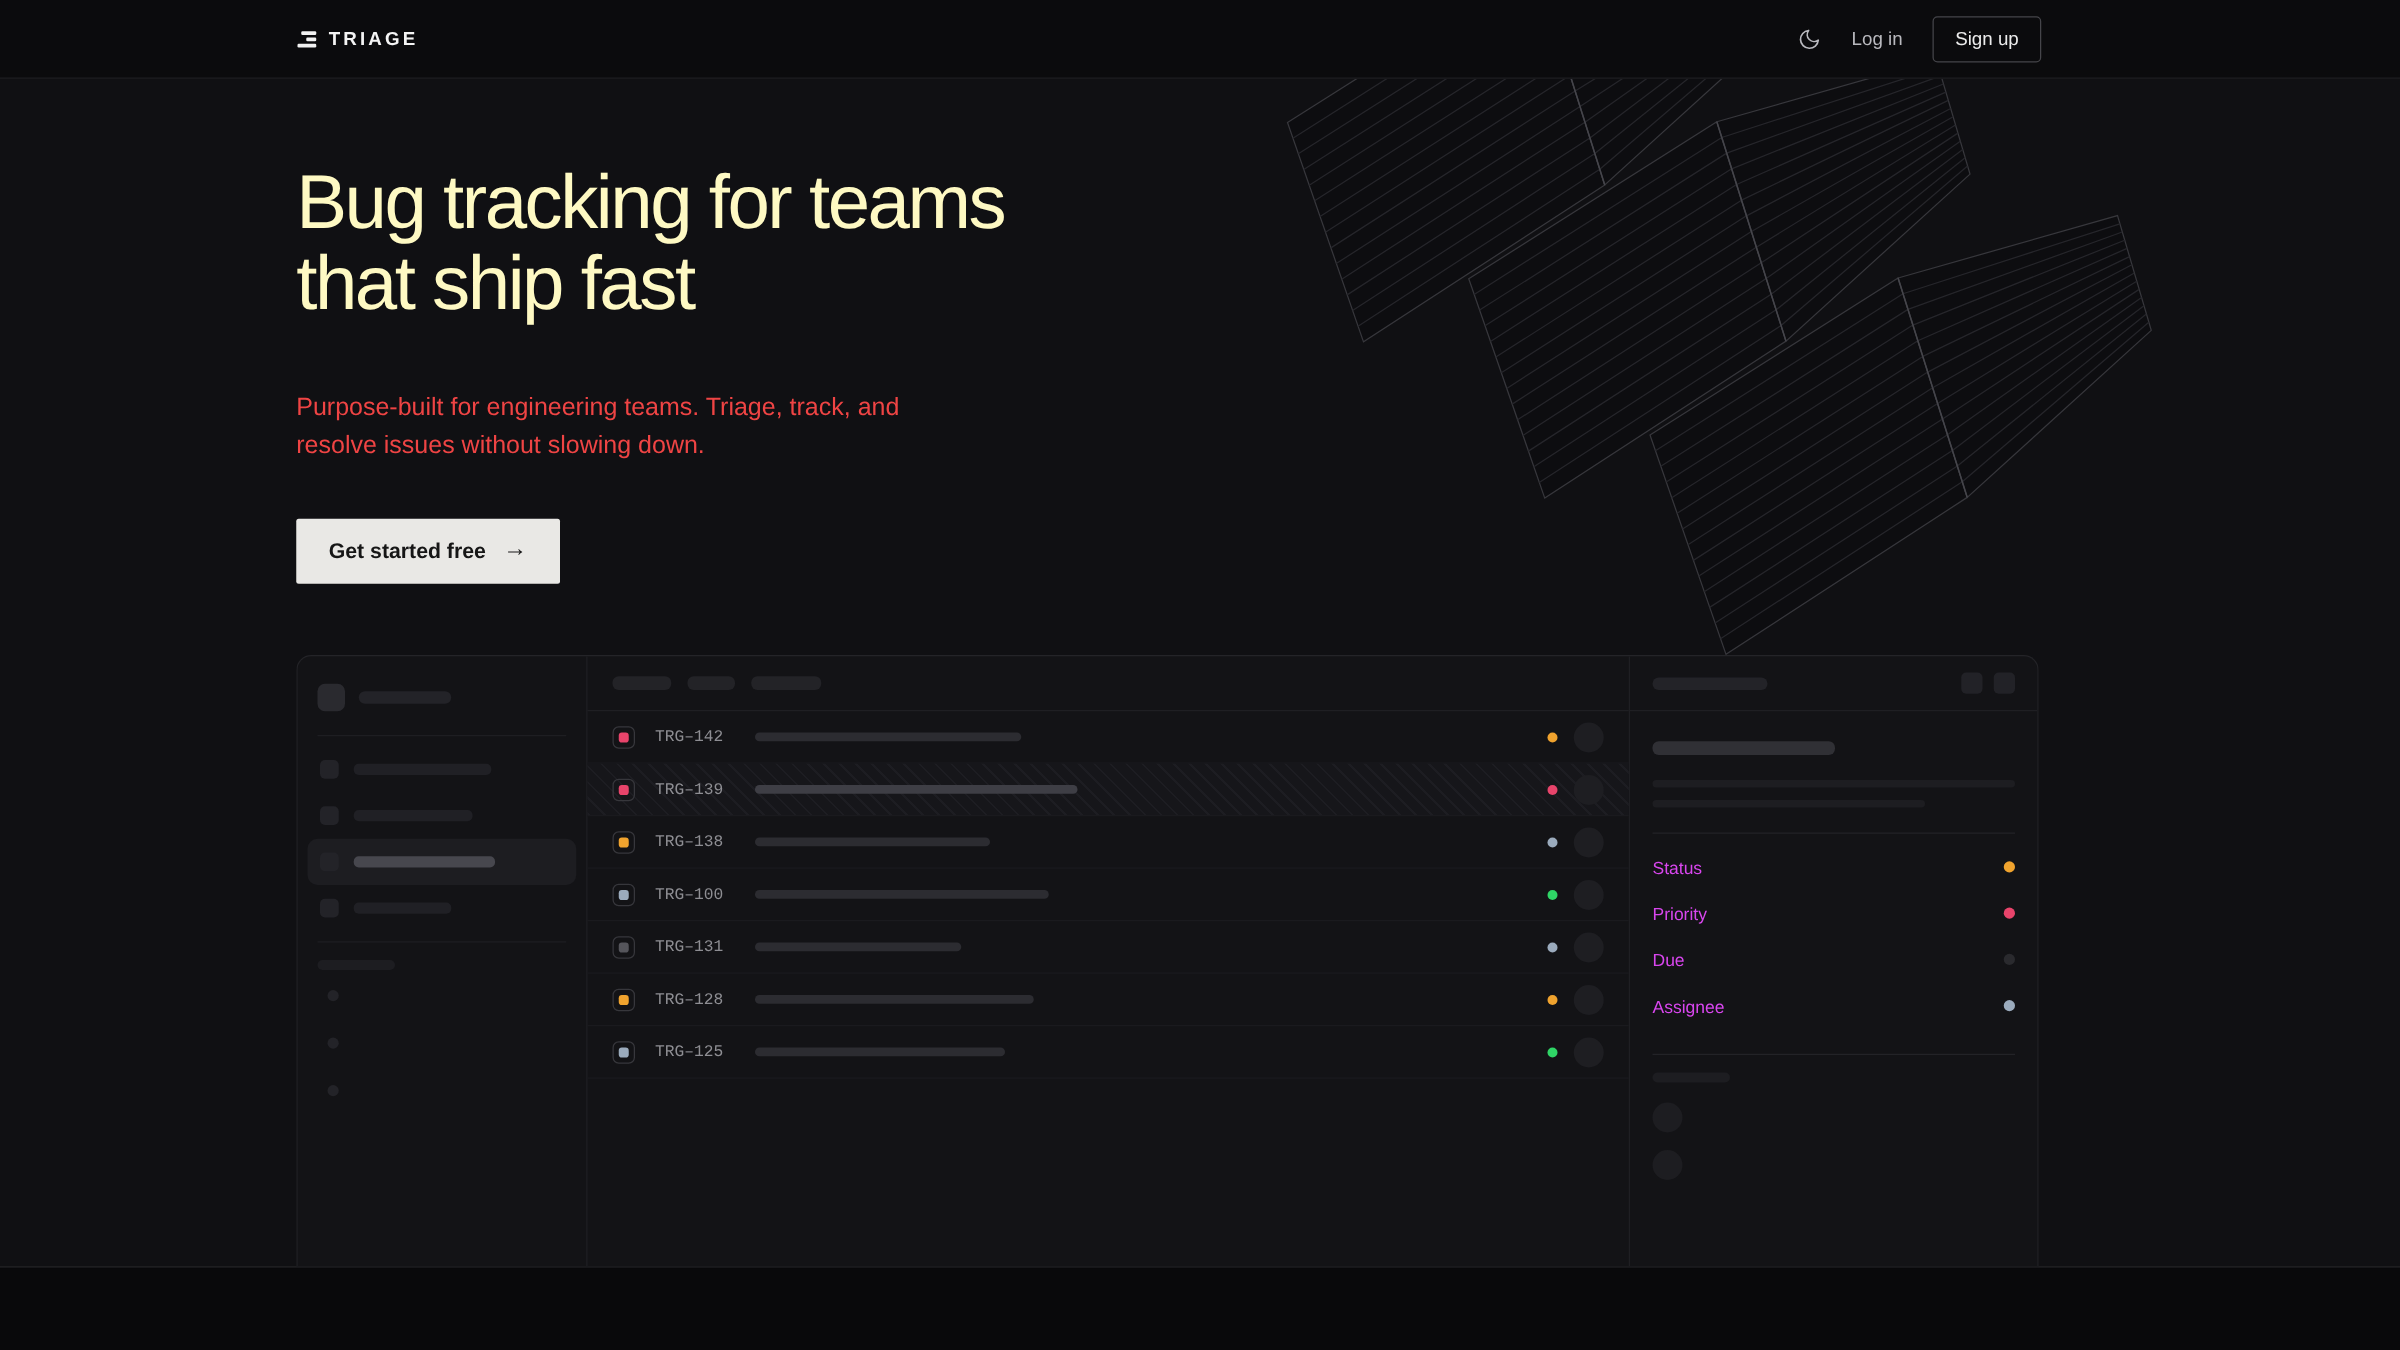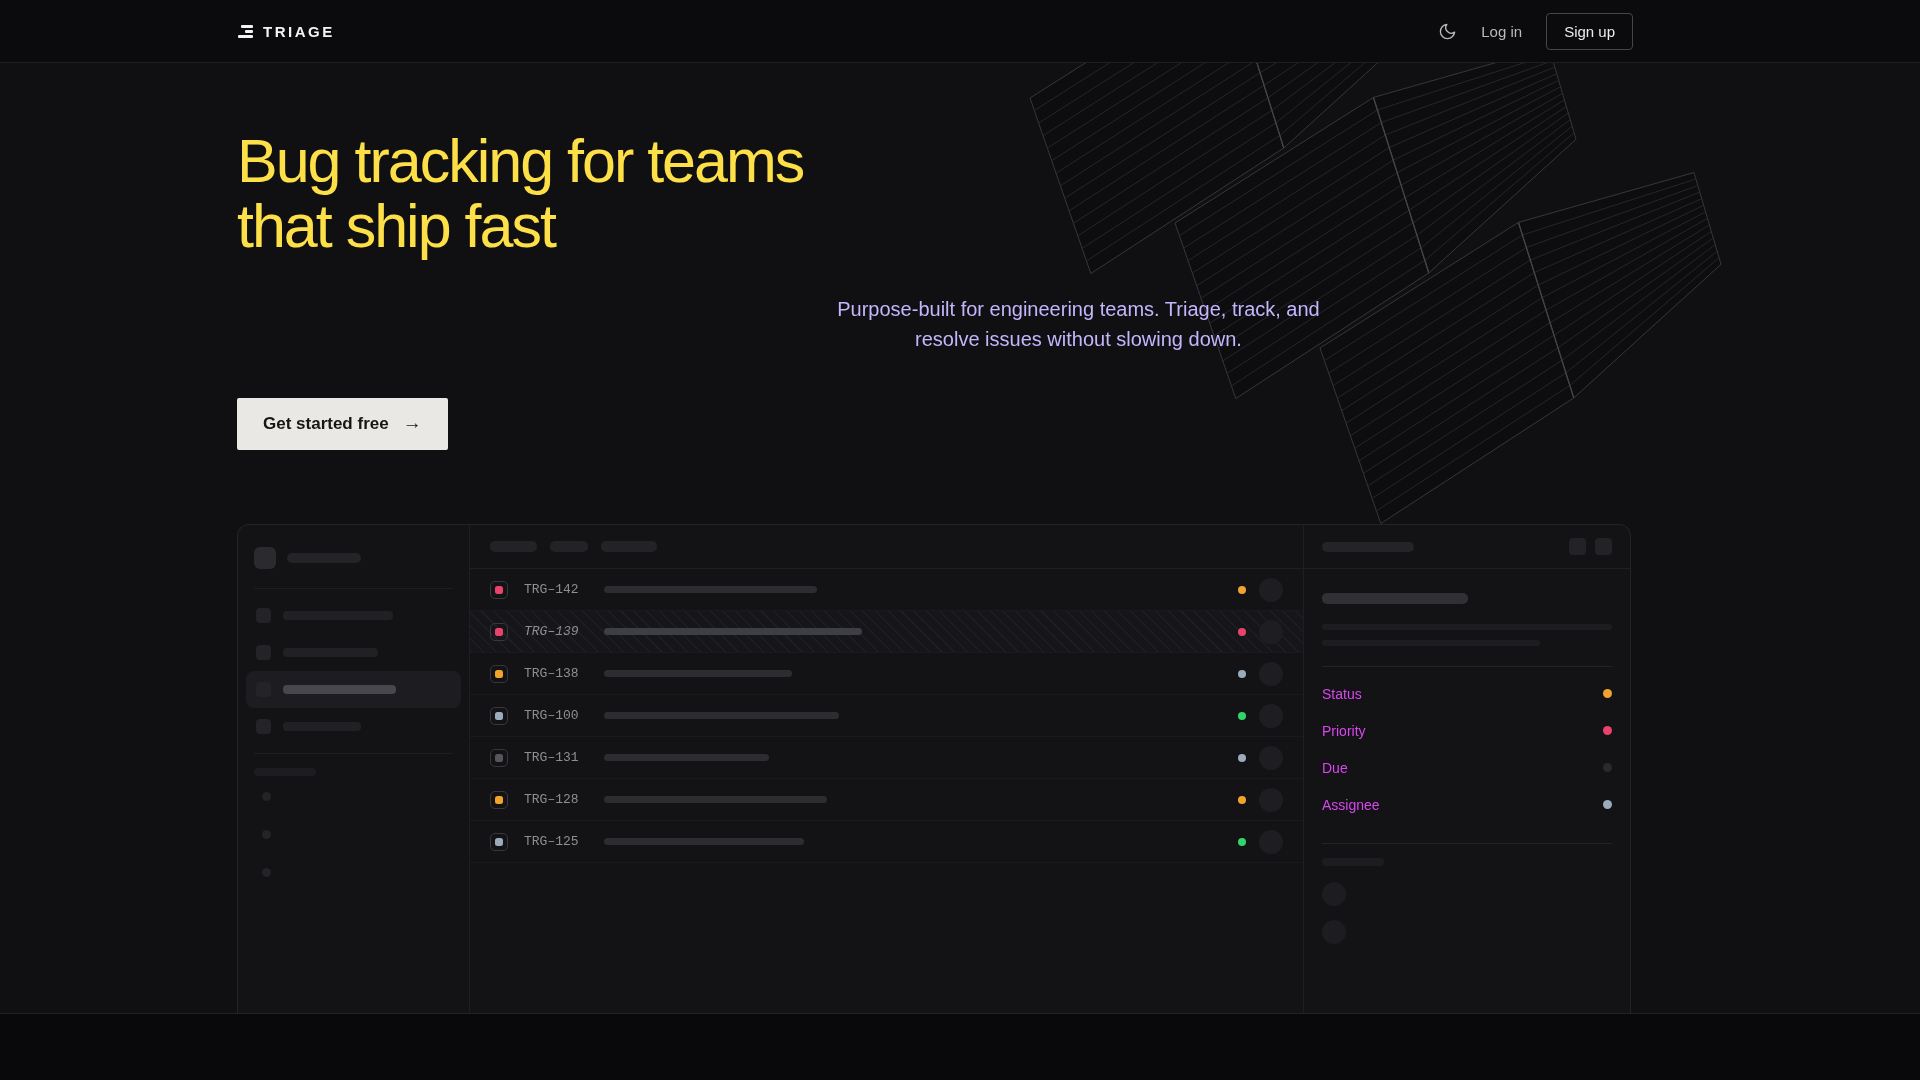--- a/index.html
+++ b/index.html
@@ -22,22 +22,22 @@
   .theme-toggle { background:none; border:none; cursor:pointer; display:flex; align-items:center; }
   .login { color:#b9b9be; font-size:15px; text-decoration:none; cursor:pointer; }
   .signup { background:transparent; border:1px solid #45454a; border-radius:4px;
     color:#ececec; font-size:15px; font-family:inherit; padding:9px 17px; cursor:pointer; }
 
   
   .hero { position:absolute; top:63px; left:0; width:1920px; height:951px;
     background:#101013; border-bottom:1px solid #232326; overflow:hidden; }
   .deco { position:absolute; top:0; left:0; pointer-events:none; }
   .hero-content { position:relative; margin-left:237px; padding-top:66px; z-index:5; }
-  h1 { color:#fde047; font-size:61px; font-weight:500; letter-spacing:-2px; line-height:1.06; }
-  .subtitle { margin-top:36px; color:#c4b5fd; font-size:20px; line-height:30px;text-align:center; }
+  h1 { color:#fef9c3; font-size:61px; font-weight:500; letter-spacing:-2px; line-height:1.06; }
+  .subtitle { margin-top:53px; color:#ef4444; font-size:20px; line-height:30px; }
   .cta { margin-top:44px; display:inline-flex; align-items:center; gap:14px;
     background:#e9e8e5; color:#161616; border:none; border-radius:2px;
     height:52px; padding:0 26px; font-size:17px; font-weight:bold;
     font-family:inherit; cursor:pointer; }
   .cta .arrow { font-weight:normal; font-size:19px; transform:translateY(-1px); }
 
   
   .mock { position:absolute; left:237px; top:461px; width:1394px; height:520px;
     background:#131316; border:1px solid #242428; border-bottom:none;
     border-radius:12px 12px 0 0; display:flex; z-index:6; overflow:hidden; }
@@ -65,21 +65,21 @@
   .sdot { width:9px; height:9px; border-radius:50%; background:#232328; margin:0 0 29px 24px; }
 
   
   .m-list-head { height:44px; border-bottom:1px solid #1f1f23; display:flex;
     align-items:center; gap:13px; padding:0 20px; }
   .pill { height:11px; border-radius:5px; background:#232327; }
   .p1 { width:47px; } .p2 { width:38px; } .p3 { width:56px; }
   .mrow { height:42px; display:flex; align-items:center; padding:0 20px;
     border-bottom:1px solid #1a1a1e; }
   .mrow.hatched { background:#16161a;
-    background-image:repeating-linear-gradient(45deg, #1d1d22 0 1.5px, transparent 1.5px 9px);font-style:italic; }
+    background-image:repeating-linear-gradient(45deg, #1d1d22 0 1.5px, transparent 1.5px 9px); }
   .ricon { width:18px; height:18px; border:1.5px solid #37373c; border-radius:5px;
     display:flex; align-items:center; justify-content:center; flex:0 0 auto; }
   .ricon i { display:block; width:8px; height:8px; border-radius:2.5px; }
   .rid { margin-left:16px; width:68px; color:#8e8e93; font-size:13px;
     font-family:"Liberation Mono","DejaVu Sans Mono",monospace; }
   .rbar { height:7px; border-radius:4px; background:#2c2c31; margin-left:12px; }
   .hatched .rbar { background:#3e3e45; }
   .rdot { margin-left:auto; width:8px; height:8px; border-radius:50%; flex:0 0 auto; }
   .ravatar { margin-left:13px; width:24px; height:24px; border-radius:50%; background:#1e1e22; flex:0 0 auto; }
 

